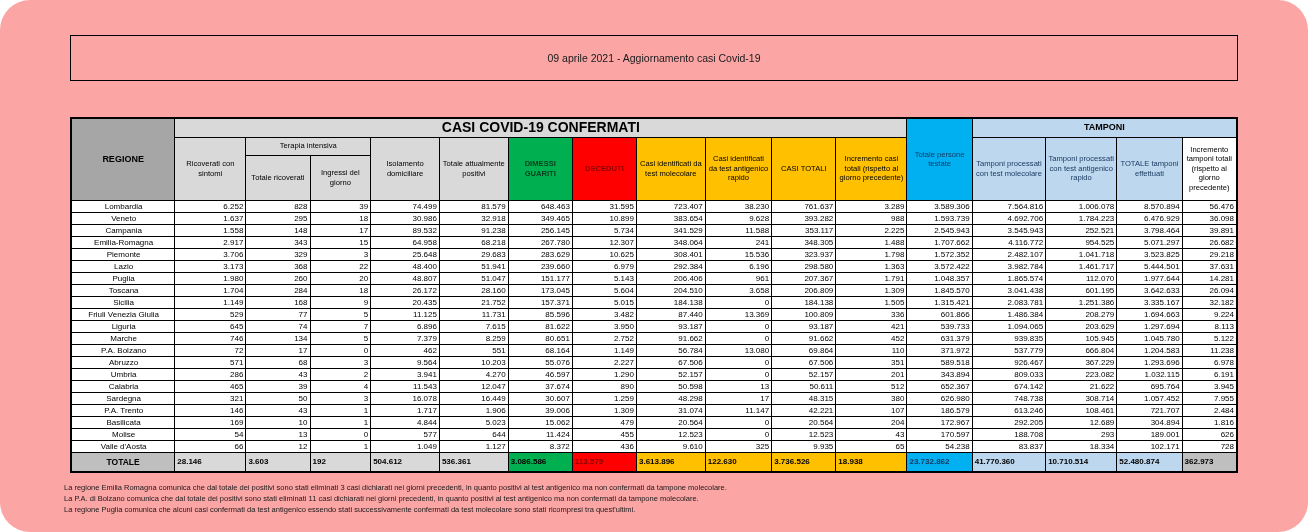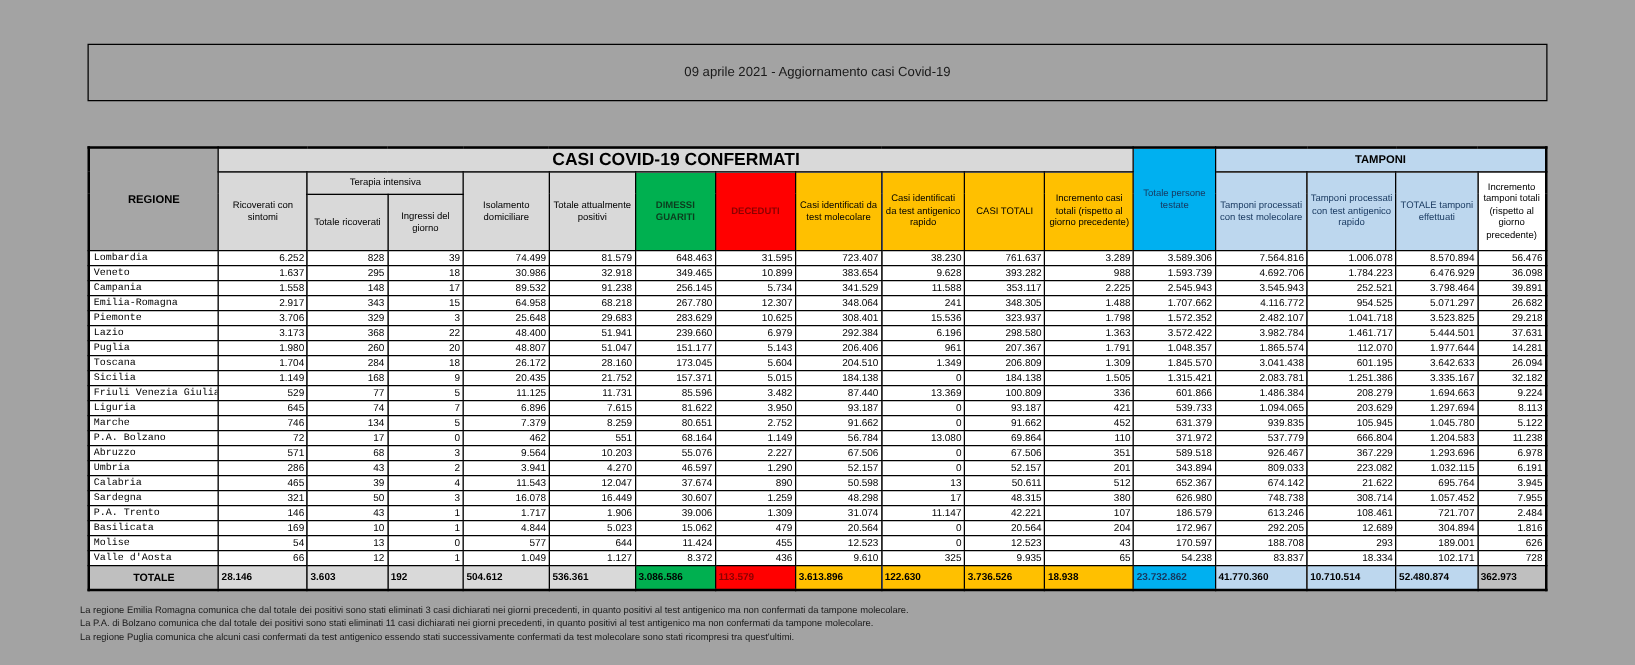--- a/index.html
+++ b/index.html
@@ -1,18 +1,18 @@
 <!DOCTYPE html>
 <html><head>
 <meta charset="utf-8">
 <style>
   * { margin:0; padding:0; box-sizing:border-box; }
   html,body { background:#ffffff; }
   body { font-family:"Liberation Sans", sans-serif; color:#000; }
-  .page { position:relative; width:1308px; height:532px; background:#a3a3a3; overflow:hidden; }
+  .page { position:relative; width:1308px; height:532px; background:#fca5a5; overflow:hidden;border-radius:30px; }
 
   .title-box {
     position:absolute; left:70px; top:35px; width:1168px; height:46px;
     border:1px solid #000; display:flex; flex-direction:column;
     justify-content:space-evenly; align-items:center; text-align:center;
     font-size:10.5px; color:#1a1a1a;
   }
 
   table.covid {
     position:absolute; left:70px; top:117px; width:1168px;
@@ -30,21 +30,21 @@
   .th-green  { background:#00b050; color:#0b3d1e; font-weight:bold; }
   .th-red    { background:#ff0000; color:#8b0000; font-weight:bold; }
   .th-yellow { background:#ffc000; }
   .th-cyan   { background:#00b0f0; color:#17375e; border-left:2px solid #000; border-right:2px solid #000; }
   .th-blue   { background:#bdd7ee; color:#17375e; }
   .th-white  { background:#ffffff; }
   .row2 { height:18px; }
   .row3 { height:45px; }
 
   tbody td { height:11px; text-align:right; white-space:nowrap; background:#fff; line-height:11px; }
-  tbody td.c0 { text-align:left; padding-left:3px;font-family:Liberation Mono, monospace; }
+  tbody td.c0 { text-align:center; padding-left:3px; }
   td.c1  { border-left:2px solid #000; }
   td.c12 { border-left:2px solid #000; border-right:2px solid #000; }
 
   tr.total td { height:18px; font-weight:bold; line-height:18px; }
   td.tl  { background:#bfbfbf; text-align:center !important; font-size:8.5px; }
   td.tg  { background:#d9d9d9; }
   td.tgreen { background:#00b050; }
   td.tred   { background:#ff0000; color:#8b0000; }
   td.ty  { background:#ffc000; }
   td.tcyan { background:#00b0f0; color:#17375e; }
@@ -249,21 +249,21 @@
         <tr>
           <td class="c0">Toscana</td>
           <td class="c1">1.704</td>
           <td class="c2">284</td>
           <td class="c3">18</td>
           <td class="c4">26.172</td>
           <td class="c5">28.160</td>
           <td class="c6">173.045</td>
           <td class="c7">5.604</td>
           <td class="c8">204.510</td>
-          <td class="c9">1.349</td>
+          <td class="c9">3.658</td>
           <td class="c10">206.809</td>
           <td class="c11">1.309</td>
           <td class="c12">1.845.570</td>
           <td class="c13">3.041.438</td>
           <td class="c14">601.195</td>
           <td class="c15">3.642.633</td>
           <td class="c16">26.094</td>
         </tr>
         <tr>
           <td class="c0">Sicilia</td>

